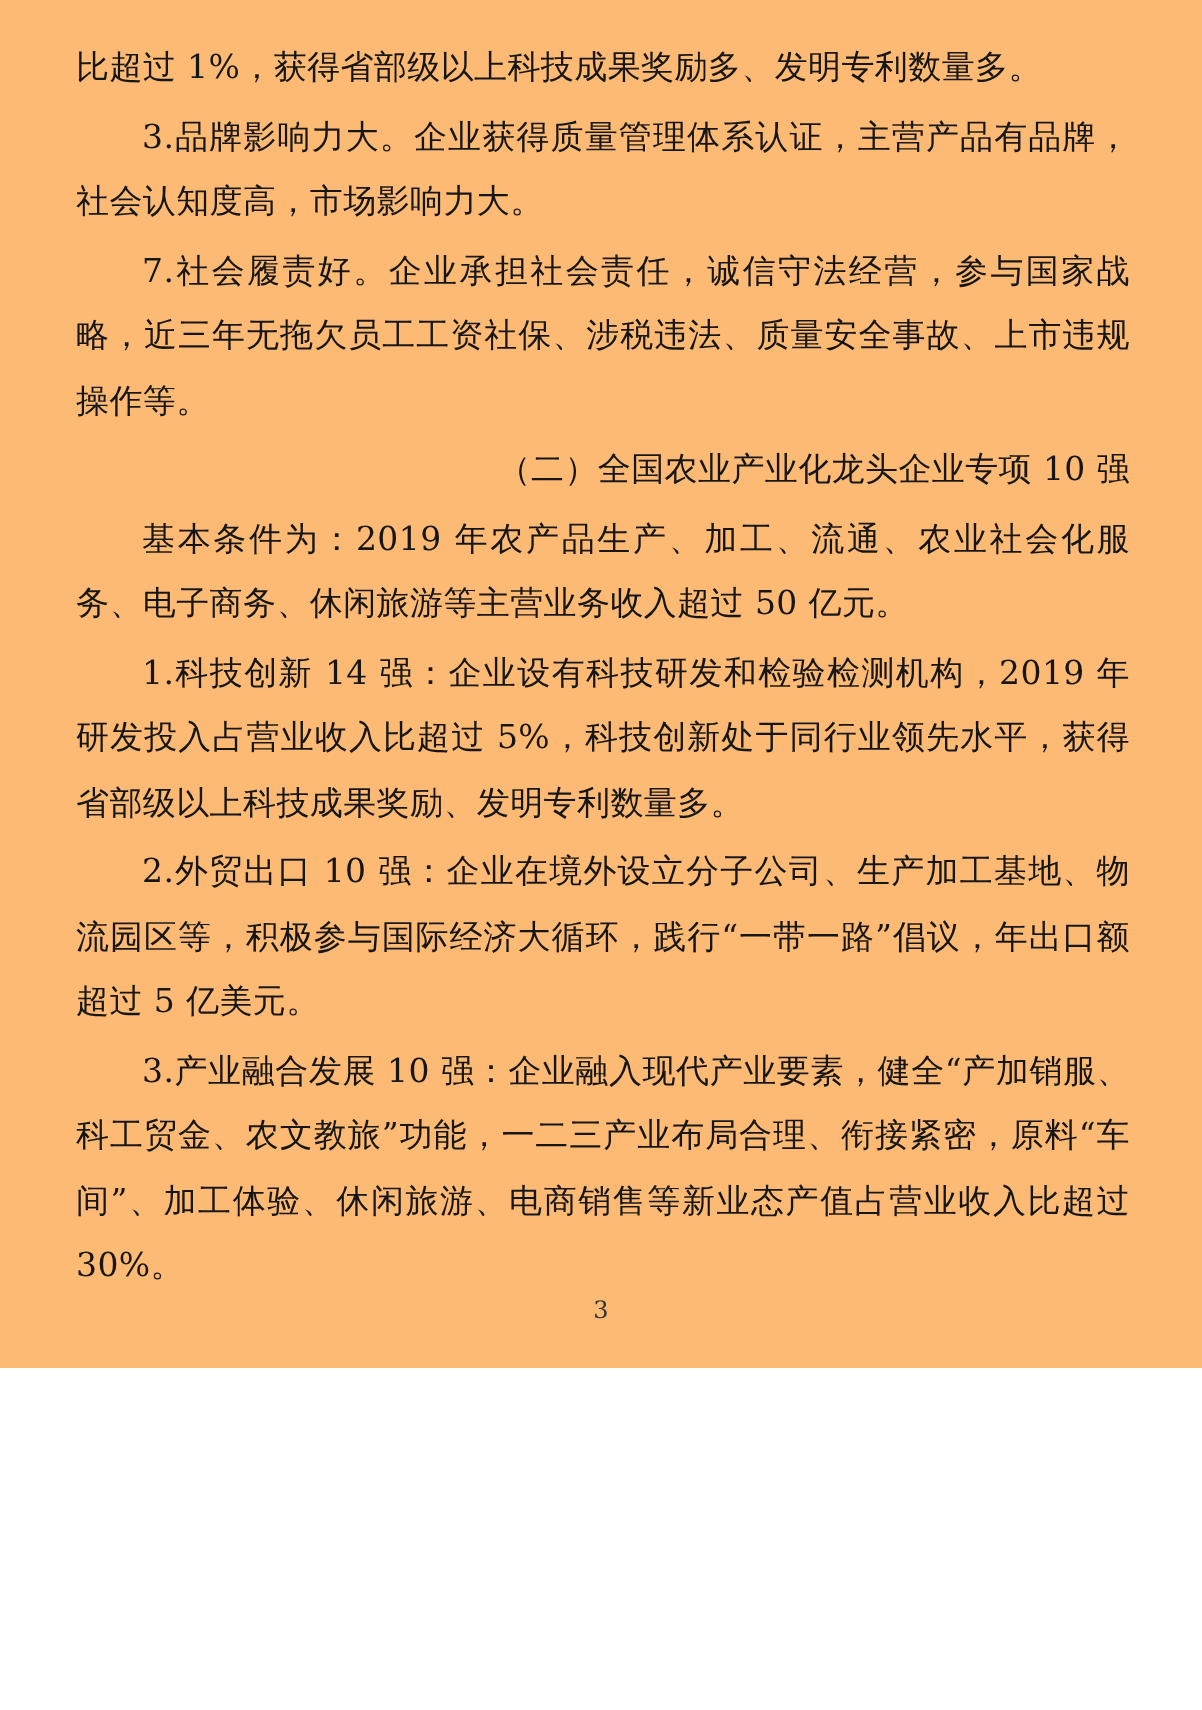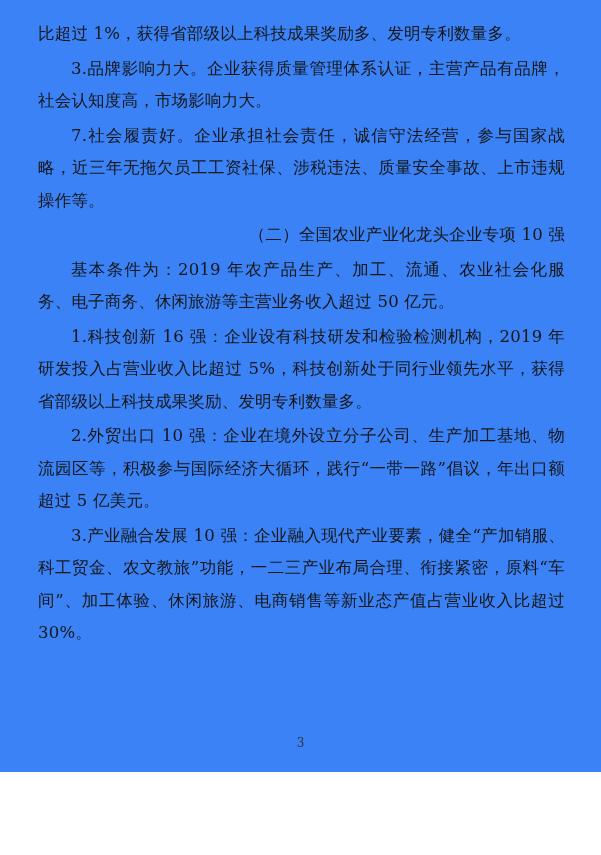--- a/index.html
+++ b/index.html
@@ -6,22 +6,22 @@
     margin: 0;
     padding: 0;
     background: #ffffff;
   }
   body {
     font-family: "DejaVu Serif", "Liberation Serif", serif;
   }
   .page {
     position: relative;
     width: 601px;
-    height: 772px;
-    background: #3b82f6;
+    height: 684px;
+    background: #fdba74;
     box-sizing: border-box;
     overflow: hidden;
   }
   .content {
     position: absolute;
     left: 38px;
     top: 18px;
     width: 527px;
   }
   p.para {
@@ -75,21 +75,21 @@
 
     <p class="para center">
       <span class="b">（二）全国农业产业化龙头企业专项 10 强</span>
     </p>
 
     <p class="para indent">
       <span>基本条件为：2019 年农产品生产、加工、流通、农业社会化服务、电子商务、休闲旅游等主营业务收入超过 50 亿元。</span>
     </p>
 
     <p class="para indent">
-      <span class="b">1.科技创新 16 强：</span><span>企业设有科技研发和检验检测机构，2019 年研发投入占营业收入比超过 5%，科技创新处于同行业领先水平，获得省部级以上科技成果奖励、发明专利数量多。</span>
+      <span class="b">1.科技创新 14 强：</span><span>企业设有科技研发和检验检测机构，2019 年研发投入占营业收入比超过 5%，科技创新处于同行业领先水平，获得省部级以上科技成果奖励、发明专利数量多。</span>
     </p>
 
     <p class="para indent">
       <span class="b">2.外贸出口 10 强：</span><span>企业在境外设立分子公司、生产加工基地、物流园区等，积极参与国际经济大循环，践行“一带一路”倡议，年出口额超过 5 亿美元。</span>
     </p>
 
     <p class="para indent">
       <span class="b">3.产业融合发展 10 强：</span><span>企业融入现代产业要素，健全“产加销服、科工贸金、农文教旅”功能，一二三产业布局合理、衔接紧密，原料“车间”、加工体验、休闲旅游、电商销售等新业态产值占营业收入比超过 30%。</span>
     </p>
 

